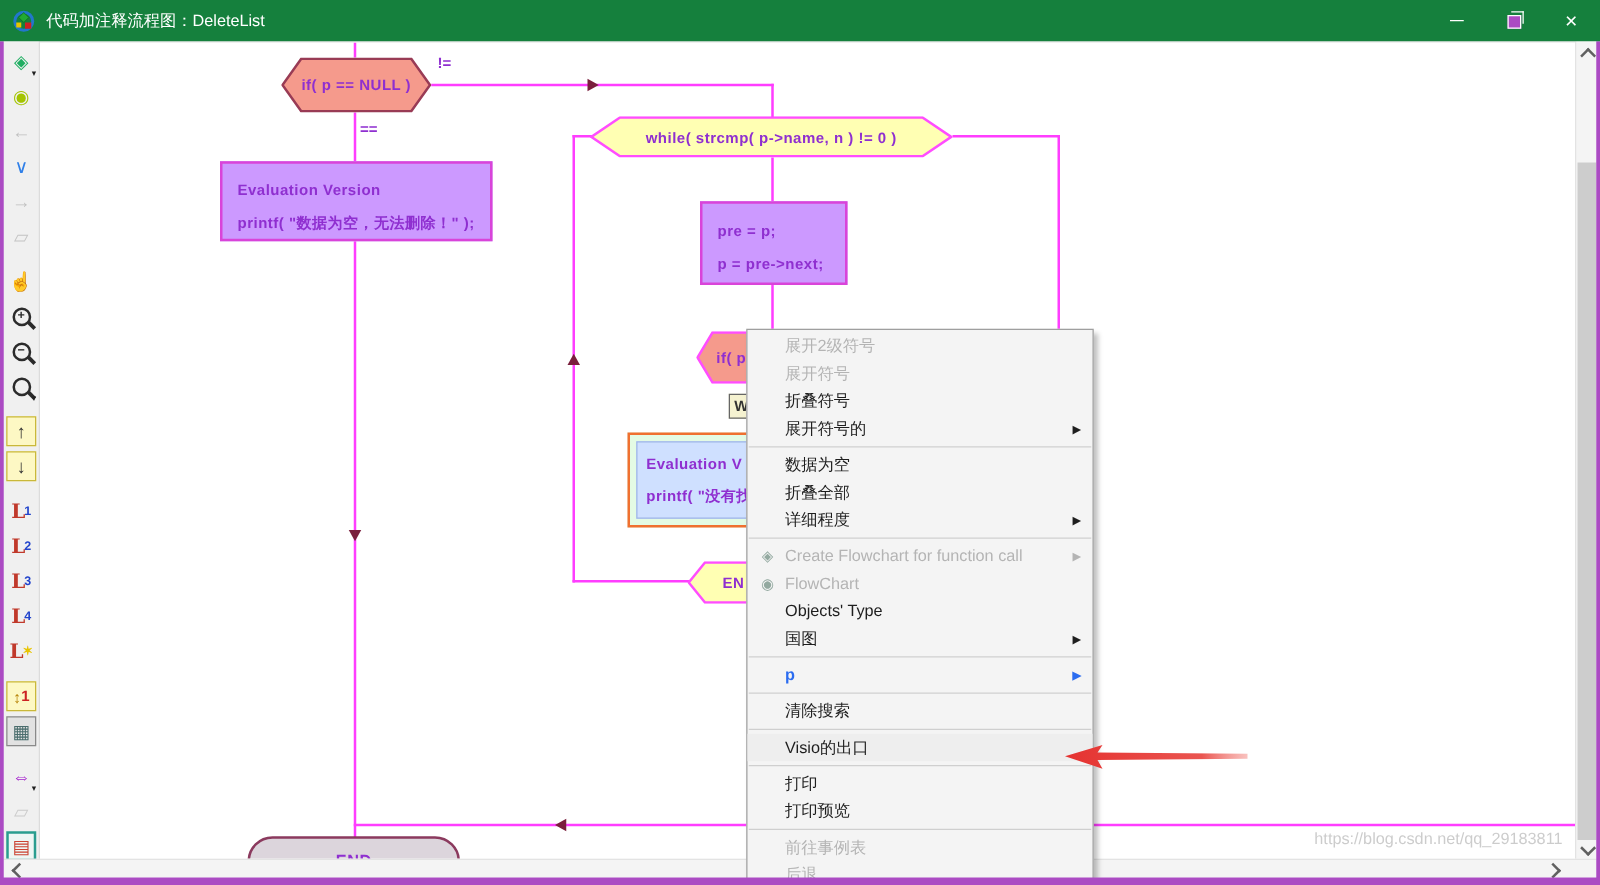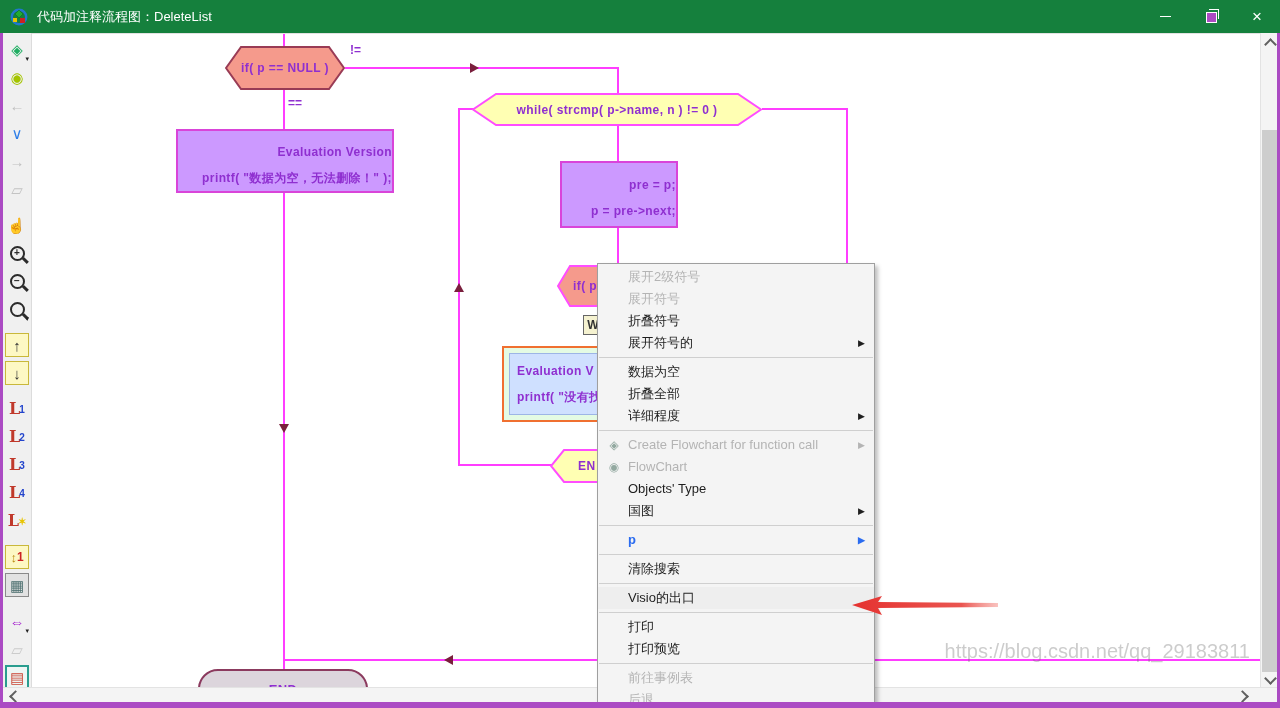--- a/index.html
+++ b/index.html
@@ -46,21 +46,21 @@
   .ah{position:absolute;width:0;height:0;}
   .ah-right{border-left:9px solid #7a1f3d;border-top:5px solid transparent;border-bottom:5px solid transparent;}
   .ah-left{border-right:9px solid #7a1f3d;border-top:5px solid transparent;border-bottom:5px solid transparent;}
   .ah-down{border-top:9px solid #7a1f3d;border-left:5px solid transparent;border-right:5px solid transparent;}
   .ah-up{border-bottom:9px solid #7a1f3d;border-left:5px solid transparent;border-right:5px solid transparent;}
   .ntext{font-weight:bold;font-size:12px;color:#8f2fd0;letter-spacing:.4px;white-space:nowrap;}
   .hex{position:absolute;display:flex;align-items:center;justify-content:center;}
   .hex svg{position:absolute;left:0;top:0;width:100%;height:100%;}
   .hex .ntext{position:relative;}
   .rectnode{position:absolute;background:#cc99ff;border:2px solid #d944d9;box-sizing:border-box;}
-  .rectnode .ntext{display:block;text-align:right;}
+  .rectnode .ntext{display:block;}
   .edge-label{position:absolute;font-weight:bold;font-size:12px;color:#8f2fd0;}
   .wbox{position:absolute;background:#f5f2d0;border:1.5px solid #666;box-sizing:border-box;display:flex;align-items:center;justify-content:center;font-weight:bold;font-size:12px;color:#333;}
   .selbox{position:absolute;background:#e4fbe4;border:2px solid #f07030;box-sizing:border-box;padding:5px;}
   .selbox-inner{background:#cfe0ff;border:1px solid #9db5e6;height:100%;box-sizing:border-box;padding:4px 0 0 7px;}
   .selbox-inner .ntext{display:block;line-height:26px;}
   .terminal{position:absolute;background:#dcd5dc;border:2px solid #8b3a5e;border-radius:20px;box-sizing:border-box;text-align:center;}
   .terminal .ntext{font-size:13px;position:relative;top:9px;}
 
   
   .context-menu{position:absolute;left:597px;top:263px;width:278px;background:#f4f4f4;border:1px solid #9f9f9f;
@@ -76,21 +76,21 @@
   
   .vscroll{position:absolute;left:1260px;top:33px;width:17px;height:654px;background:#f4f4f4;border-left:1px solid #e3e3e3;box-sizing:border-box;z-index:40;}
   .vthumb{position:absolute;left:1px;top:97px;width:15px;height:542px;background:#cdcdcd;}
   .hscroll{position:absolute;left:3px;top:687px;width:1274px;height:15px;background:#f4f4f4;border-top:1px solid #e3e3e3;box-sizing:border-box;z-index:40;}
   .chev{position:absolute;width:7px;height:7px;border-left:2px solid #606060;border-bottom:2px solid #606060;}
   .chev-up{transform:rotate(135deg);} .chev-down{transform:rotate(-45deg);}
   .chev-left{transform:rotate(45deg);} .chev-right{transform:rotate(-135deg);}
 
   
   .red-arrow{position:absolute;left:842px;top:592px;z-index:70;}
-  .watermark{position:absolute;top:640px;right:30px;font-size:20px;color:rgba(110,110,110,.35);z-index:80;pointer-events:none;white-space:nowrap;}
+  .watermark{position:absolute;top:663px;right:30px;font-size:13px;color:rgba(110,110,110,.35);z-index:80;pointer-events:none;white-space:nowrap;}
 </style>
 </head>
 <body>
 
 <div id="app">
 
   <div class="titlebar">
     <svg class="app-icon" viewBox="0 0 18 18">
       <circle cx="9" cy="9" r="7.2" fill="none" stroke="#2277cc" stroke-width="2.4"></circle>
       <polygon points="9,2 13,6 9,10 5,6" fill="#22aa33" stroke="#0d6b1c" stroke-width="0.6"></polygon>

